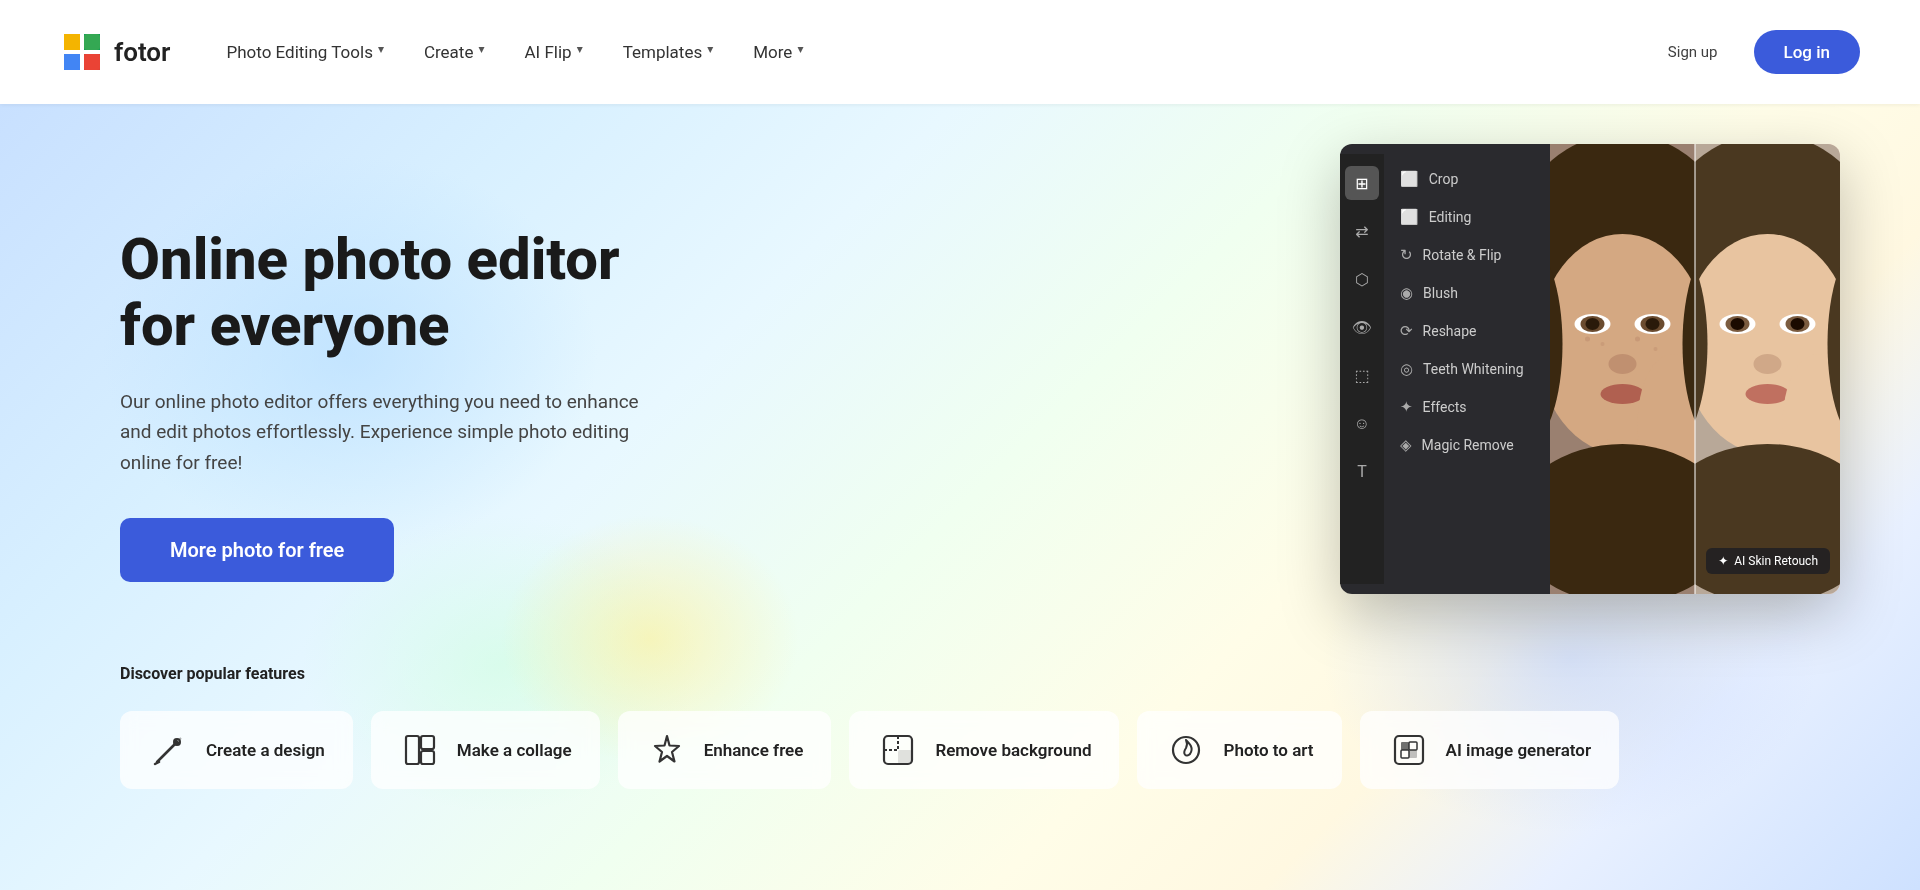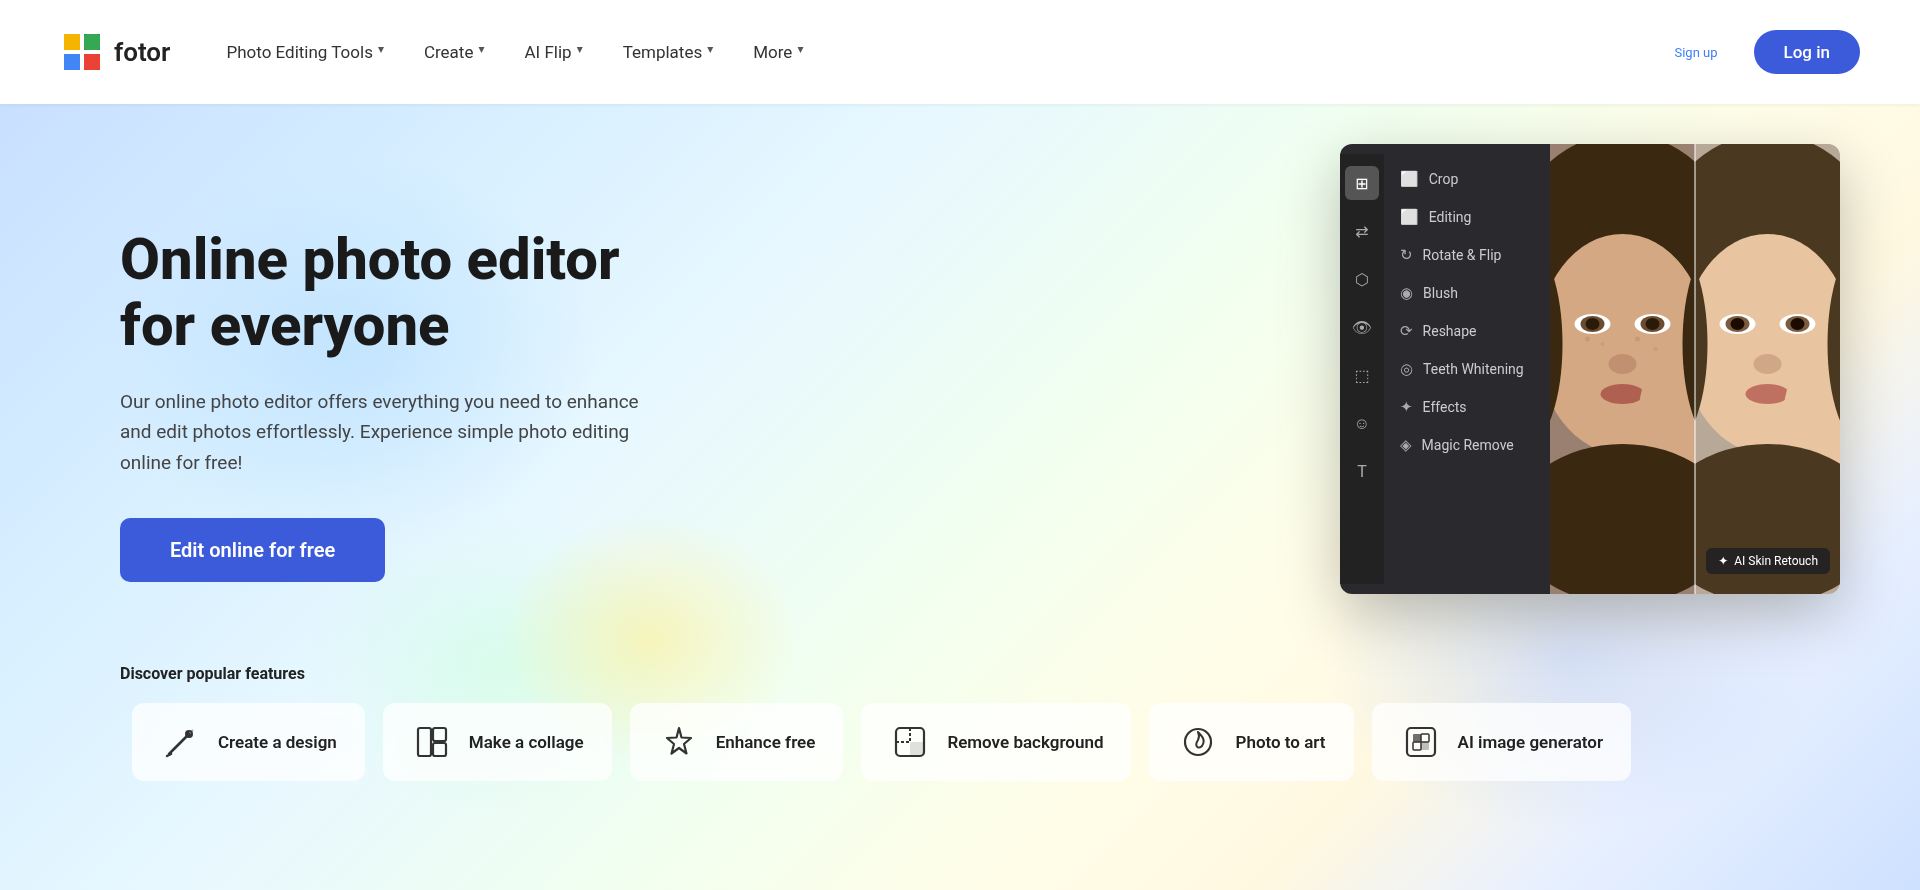--- a/index.html
+++ b/index.html
@@ -52,22 +52,22 @@
       font-size: 12px;
       color: #555;
     }
     .nav-auth {
       display: flex;
       align-items: center;
       gap: 20px;
       margin-left: auto;
     }
     .signup-btn {
-      font-size: 13px;
-      color: #3b82f6;
+      font-size: 15px;
+      color: #404040;
       cursor: pointer;
       padding: 8px 16px;
       text-align: center;
     }
     .login-btn {
       font-size: 17px;
       color: #ffffff;
       background: #3b5bdb;
       border-radius: 30px;
       padding: 12px 30px;
@@ -243,26 +243,25 @@
     .features-section {
       position: relative;
       z-index: 5;
       padding: 0 80px 0 120px;
       margin-top: 20px;
     }
     .features-label {
       font-size: 16px;
       font-weight: 700;
       color: #222;
-      margin-bottom: 20px;
+      margin-bottom: 28px;
     }
     .features-grid {
       display: flex;
       gap: 18px;
-      margin-left: 12px;
     }
     .feature-card {
       display: flex;
       align-items: center;
       gap: 16px;
       background: rgba(255,255,255,0.75);
       border-radius: 12px;
       padding: 18px 28px;
       min-width: 200px;
       cursor: pointer;
@@ -338,21 +337,21 @@
   <div class="hero-bg"></div>
   <div class="hero-bg-blob1"></div>
   <div class="hero-bg-blob2"></div>
   <div class="hero-bg-blob3"></div>
   <div class="hero-bg-yellow"></div>
 
   <div class="hero-content">
     <div class="hero-text">
       <h1 class="hero-title">Online photo editor for everyone</h1>
       <p class="hero-subtitle">Our online photo editor offers everything you need to enhance and edit photos effortlessly. Experience simple photo editing online for free!</p>
-      <div class="edit-btn">Edit online for free</div>
+      <div class="edit-btn">More photo for free</div>
     </div>
 
     <div class="hero-image">
       <div class="editor-preview">
 
         <div class="editor-sidebar">
 
           <div style="display:flex; flex-direction:column; height:100%;">
             <div style="display:flex; flex-direction:row; height:100%;">
               <div style="width:44px; background:#222; display:flex; flex-direction:column; align-items:center; padding: 12px 0; gap:14px;">

